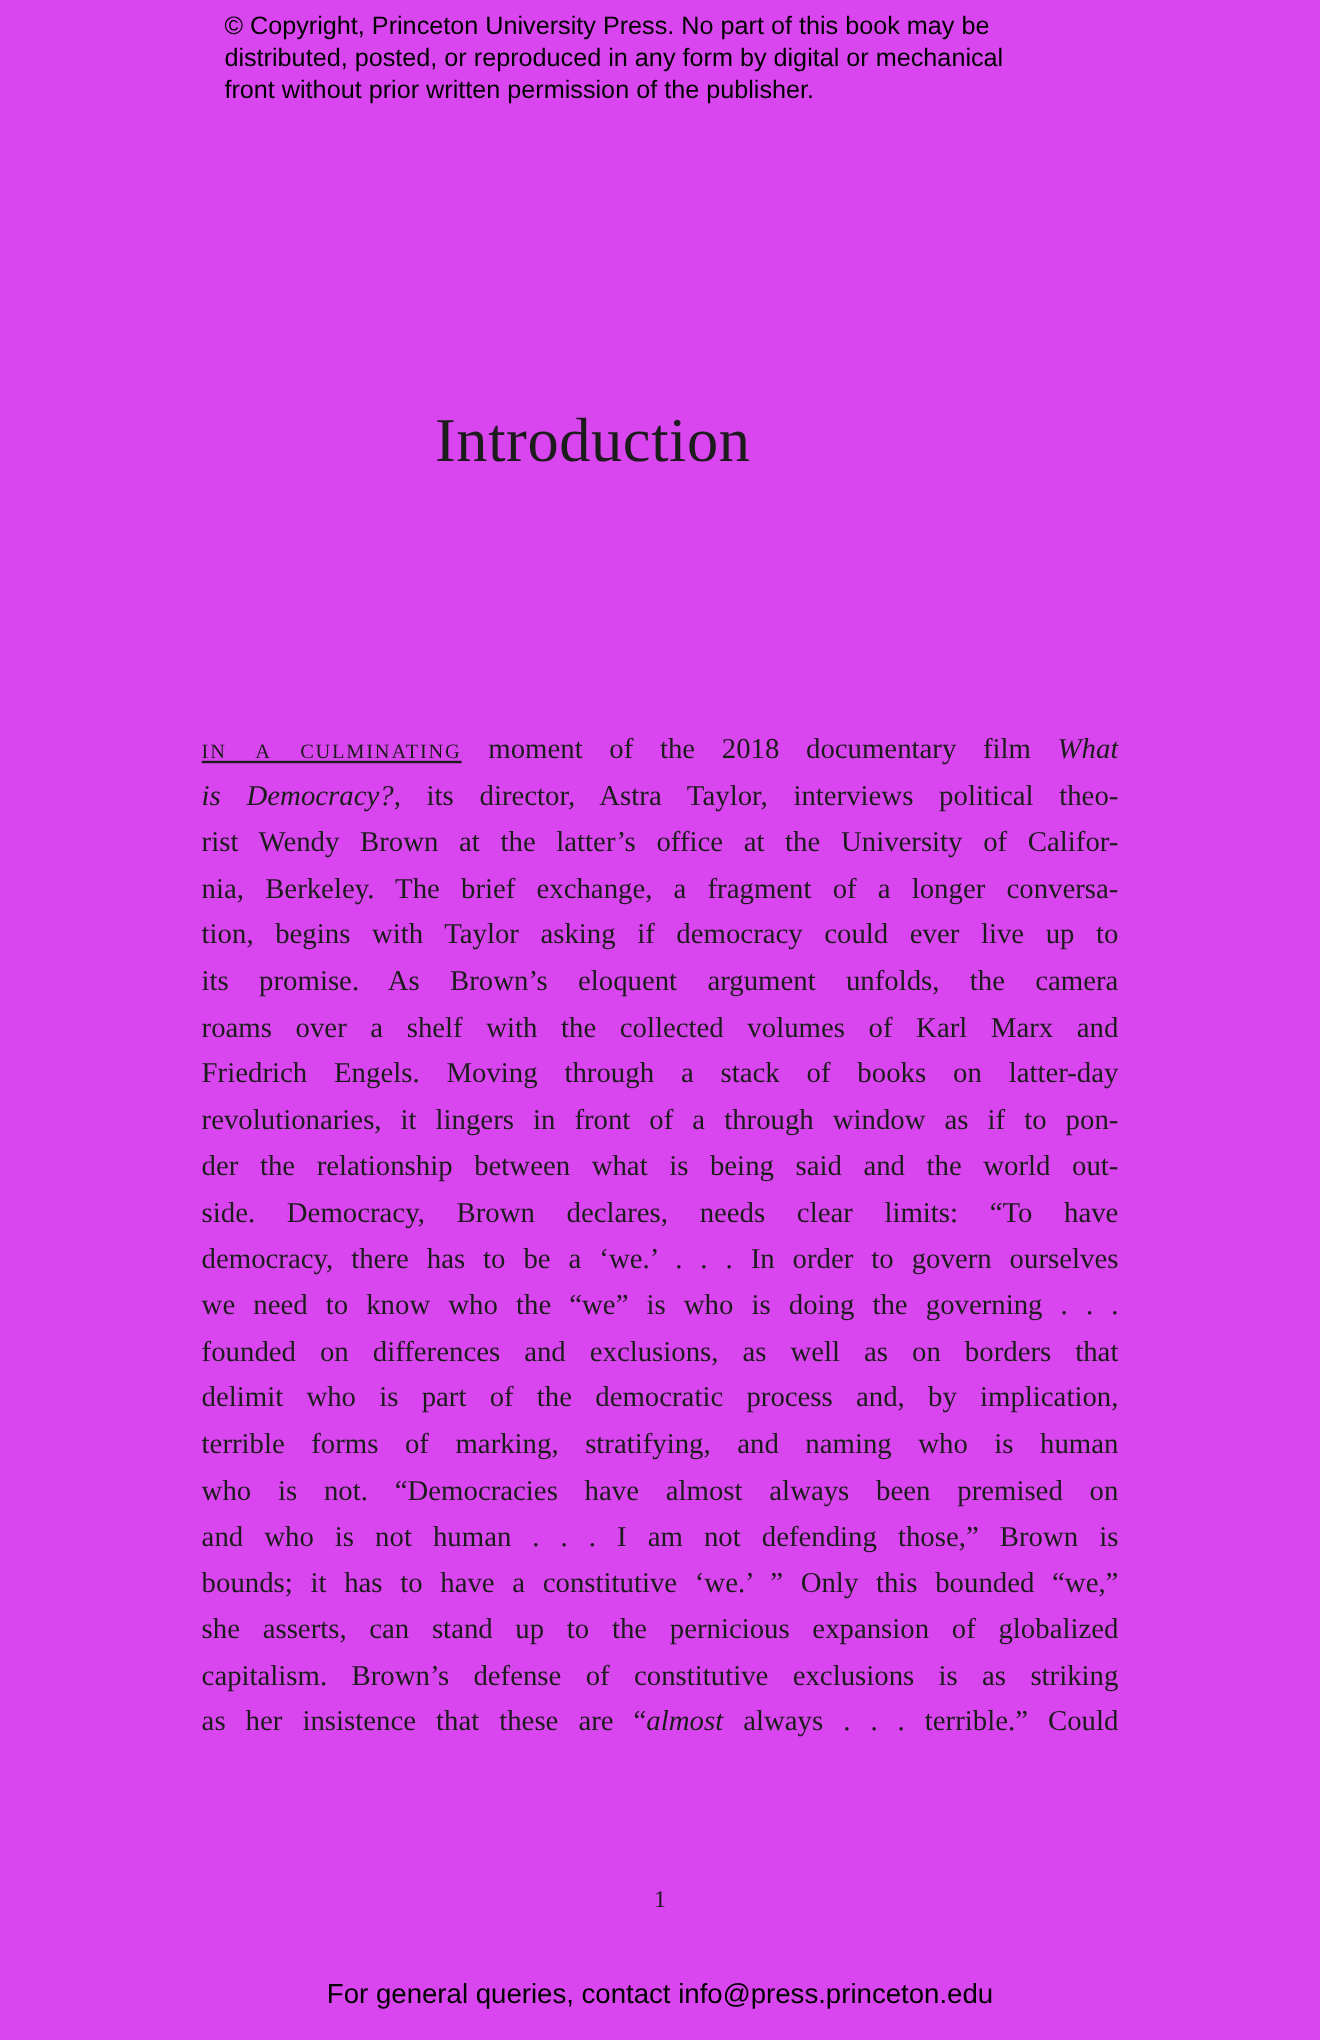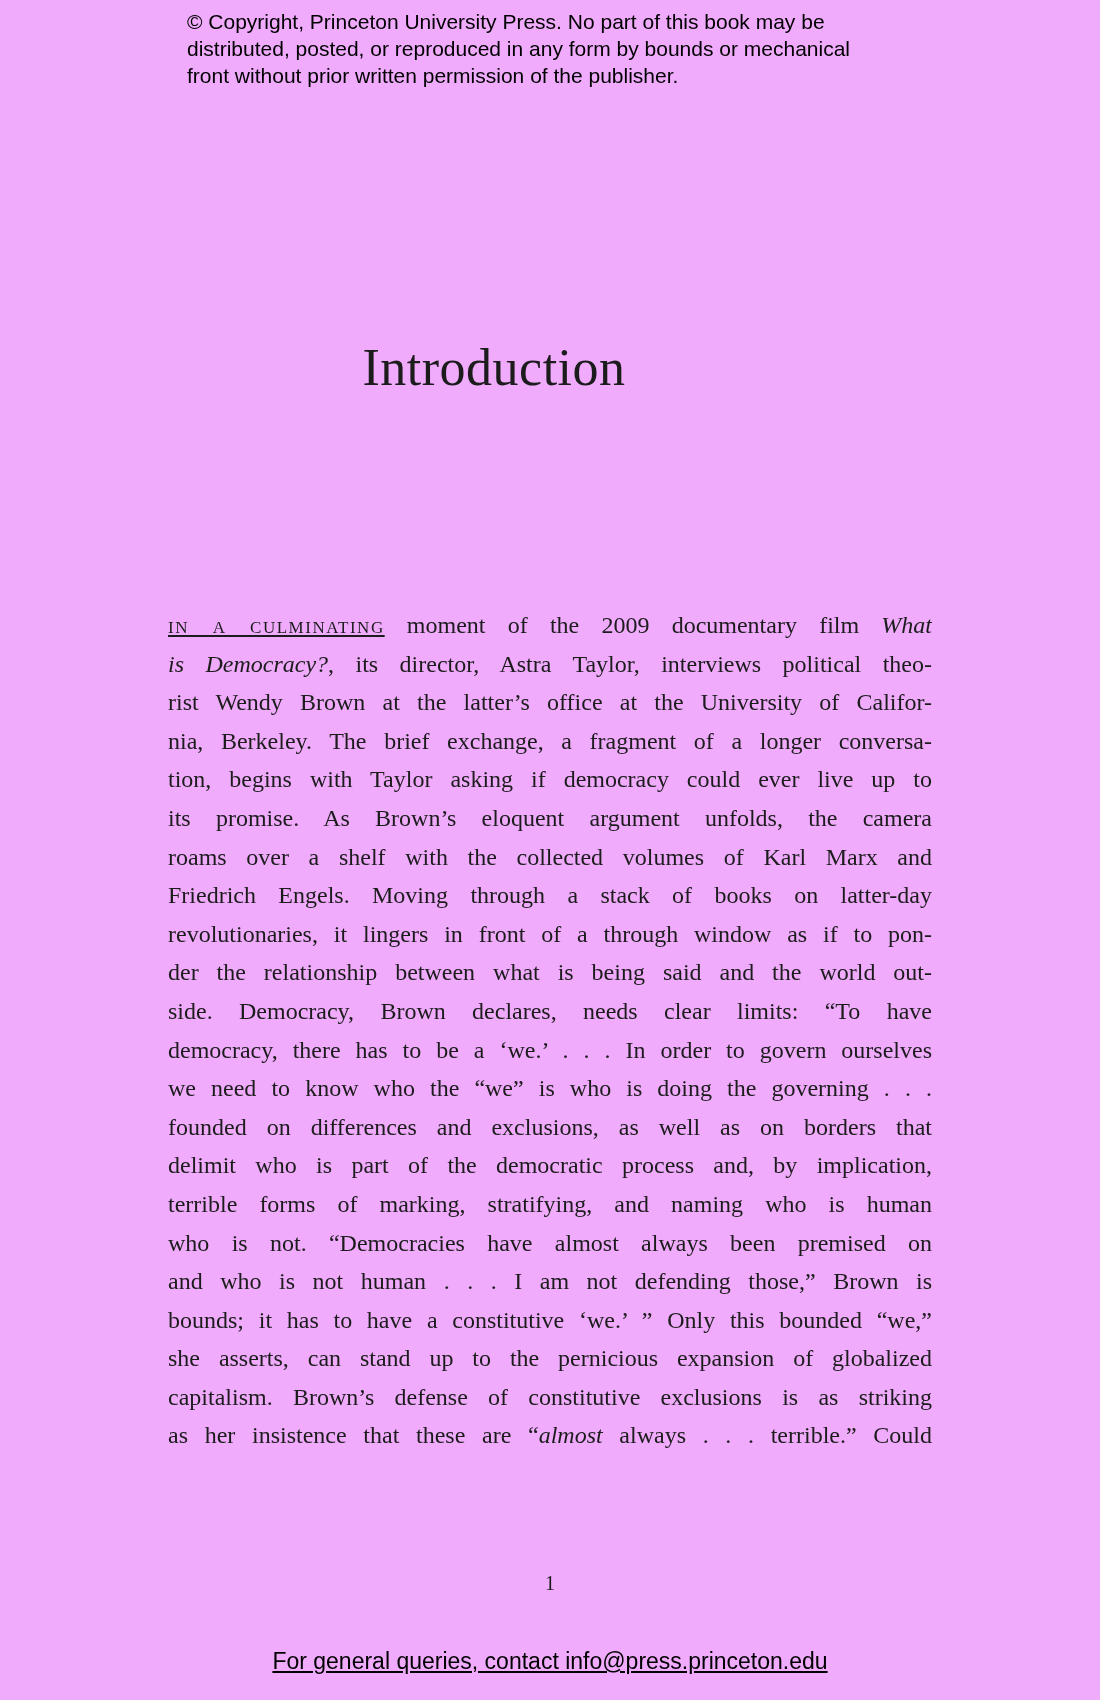--- a/index.html
+++ b/index.html
@@ -4,21 +4,21 @@
 <style>
   html, body {
     margin: 0;
     padding: 0;
     background: #ffffff;
   }
   .page {
     position: relative;
     width: 1100px;
     height: 1700px;
-    background: #f0abfc;
+    background: #d946ef;
     overflow: hidden;
     font-family: "Liberation Serif", serif;
     color: #1a1a1a;
   }
   .copyright {
     position: absolute;
     left: 187px;
     top: 8px;
     width: 680px;
     font-family: "Liberation Sans", sans-serif;
@@ -78,38 +78,37 @@
   }
   .footer-queries {
     position: absolute;
     left: 0;
     top: 1648px;
     width: 1100px;
     text-align: center;
     font-family: "Liberation Sans", sans-serif;
     font-size: 23px;
     color: #000000;
-    text-decoration: underline;
   }
 </style>
 </head>
 <body>
 
 <div class="page">
 
   <div class="copyright">
       <div>© Copyright, Princeton University Press. No part of this book may be</div>
-      <div>distributed, posted, or reproduced in any form by bounds or mechanical</div>
+      <div>distributed, posted, or reproduced in any form by digital or mechanical</div>
       <div>front without prior written permission of the publisher.</div>
     </div>
 
   <h1 class="chapter-title">Introduction</h1>
 
   <div class="body-text">
-      <div class="line"><span class="sc">in a culminating</span><span> moment of the 2009 documentary film </span><span class="i">What</span></div>
+      <div class="line"><span class="sc">in a culminating</span><span> moment of the 2018 documentary film </span><span class="i">What</span></div>
       <div class="line"><span class="i">is Democracy?</span><span>, its director, Astra Taylor, interviews political theo-</span></div>
       <div class="line"><span>rist Wendy Brown at the latter’s office at the University of Califor-</span></div>
       <div class="line"><span>nia, Berkeley. The brief exchange, a fragment of a longer conversa-</span></div>
       <div class="line"><span>tion, begins with Taylor asking if democracy could ever live up to</span></div>
       <div class="line"><span>its promise. As Brown’s eloquent argument unfolds, the camera</span></div>
       <div class="line"><span>roams over a shelf with the collected volumes of Karl Marx and</span></div>
       <div class="line"><span>Friedrich Engels. Moving through a stack of books on latter-day</span></div>
       <div class="line"><span>revolutionaries, it lingers in front of a through window as if to pon-</span></div>
       <div class="line"><span>der the relationship between what is being said and the world out-</span></div>
       <div class="line"><span>side. Democracy, Brown declares, needs clear limits: “To have</span></div>

